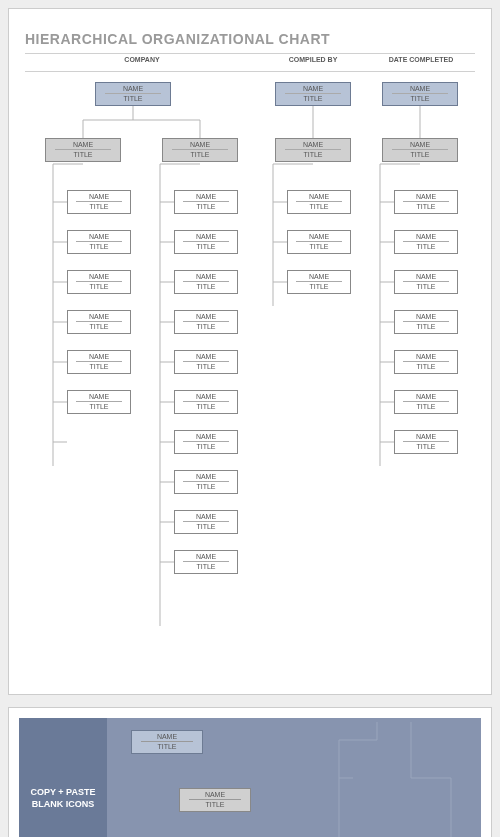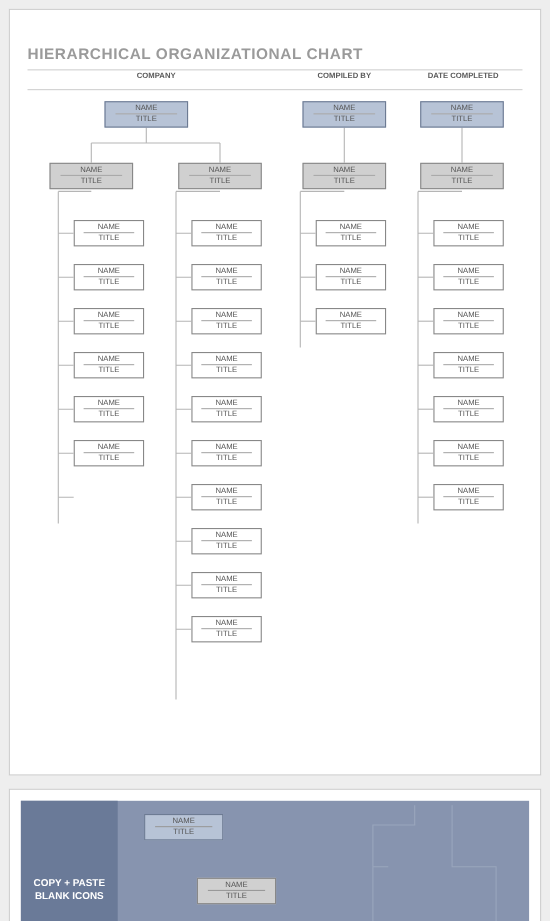--- a/index.html
+++ b/index.html
@@ -6,21 +6,21 @@
   body {
     margin: 0;
     padding: 8px;
     background: #eee;
     font-family: Arial, Helvetica, sans-serif;
     width: 500px;
   }
   .page {
     background: #fff;
     border: 1px solid #ccc;
-    padding: 32px 16px 24px 16px;
+    padding: 22px 16px 24px 16px;
     position: relative;
   }
   .page + .page { margin-top: 12px; }
   h1.title {
     margin: 0 0 6px 0;
     font-size: 14px;
     font-weight: bold;
     letter-spacing: 0.5px;
     color: #9a9a9a;
   }

